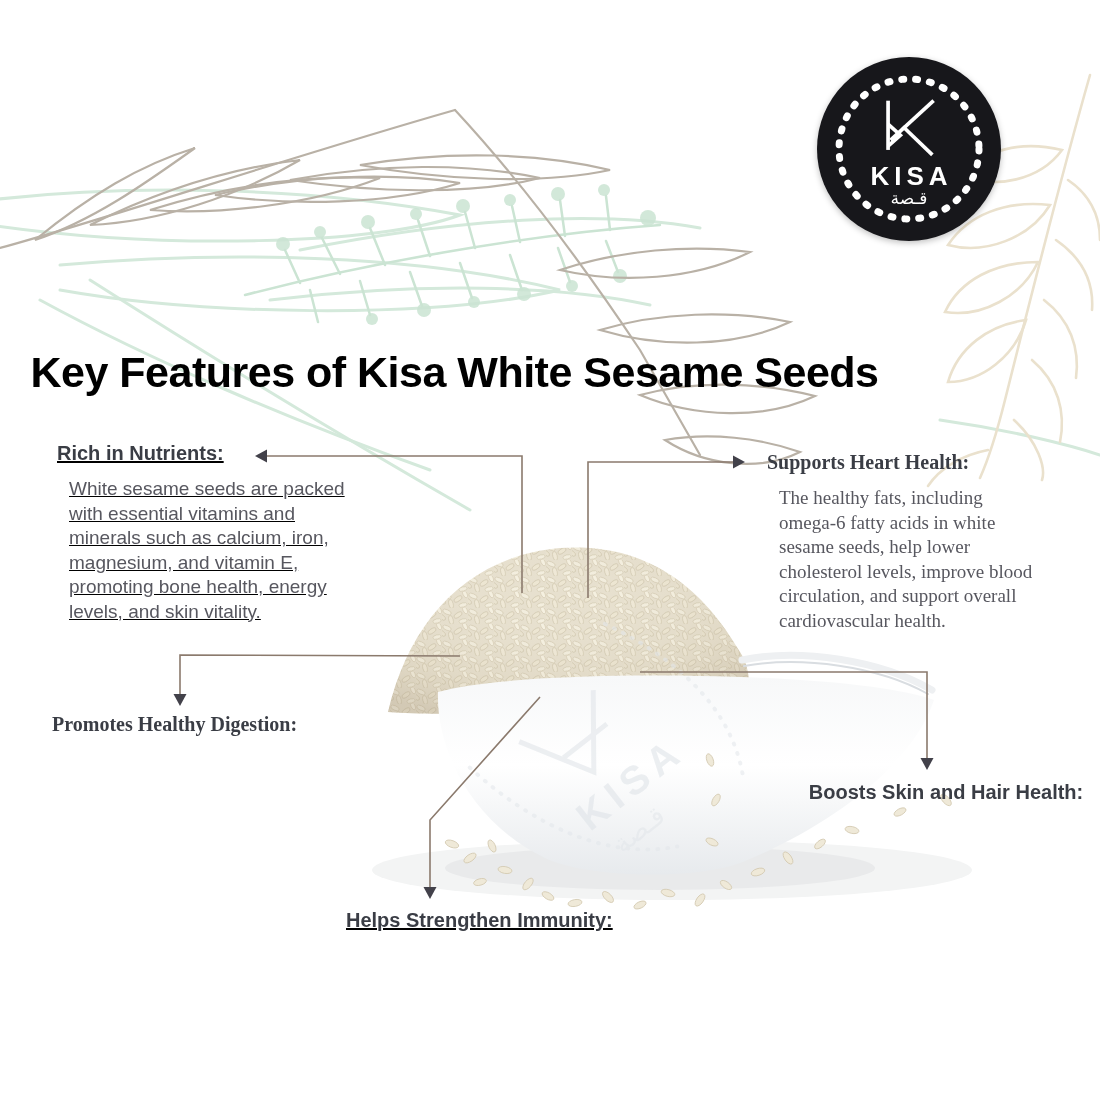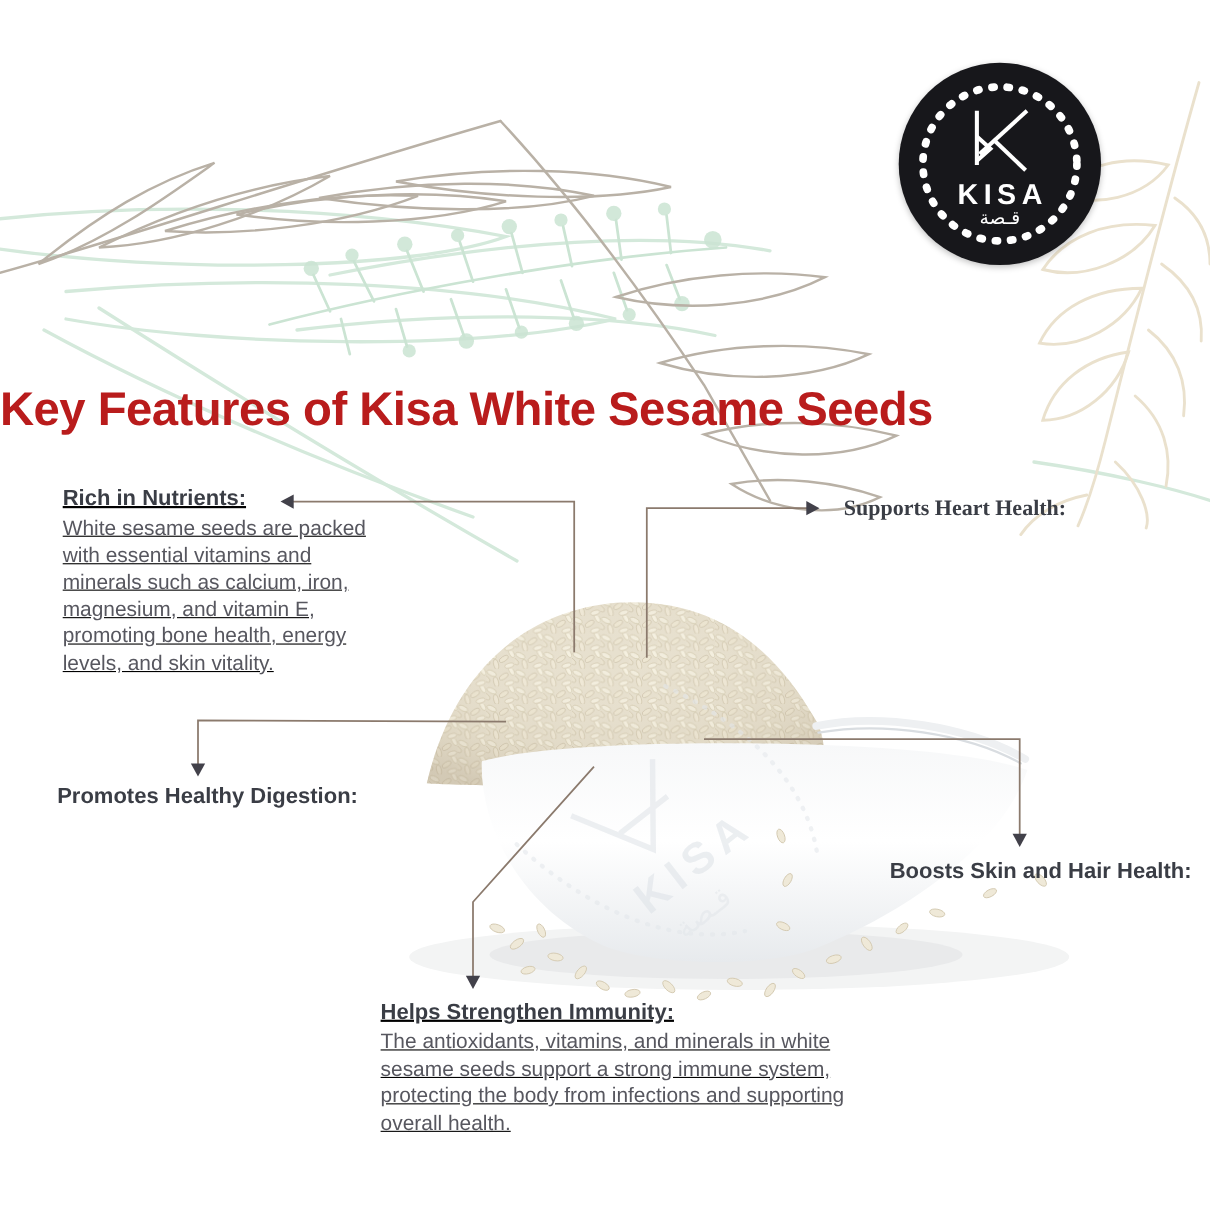--- a/index.html
+++ b/index.html
@@ -13,30 +13,30 @@
     position:absolute;left:817px;top:57px;width:184px;height:184px;border-radius:50%;
     background:#17171b;display:flex;flex-direction:column;align-items:center;justify-content:center;
     box-shadow:0 2px 6px rgba(0,0,0,.25);z-index:5;
   }
   .logo .ring{position:absolute;left:11px;top:11px;width:162px;height:162px;pointer-events:none;}
   .logo .kmark{width:70px;height:64px;margin-top:8px;}
   .logo .brand{color:#fff;font-weight:bold;font-size:26px;letter-spacing:5px;line-height:1;margin-top:2px;margin-left:5px;}
   .logo .brand-ar{color:#fff;font-size:17px;line-height:1.15;letter-spacing:1px;}
   
   .title{
-    position:absolute;left:0;top:348px;width:909px;z-index:5;
-    font-size:43px;font-weight:bold;color:#b91c1c;letter-spacing:-.5px;
+    position:absolute;left:0;top:348px;width:909px;text-align:center;z-index:5;
+    font-size:43px;font-weight:bold;color:#000000;letter-spacing:-.5px;
   }
   
   .feature{position:absolute;z-index:5;}
   .feature h3{margin:0 0 4px 0;font-size:20px;font-weight:bold;color:#3a3d45;line-height:1.2;}
-  .feature p{margin:0;font-size:19px;color:#57575f;line-height:1.29;}
+  .feature p{margin:12px;font-size:19px;color:#57575f;line-height:1.29;}
   #f-nutrients{left:57px;top:441px;width:300px;text-decoration:underline;}
   #f-heart{left:767px;top:450px;width:282px;font-family:Liberation Serif, serif;}
-  #f-digestion{left:52px;top:712px;width:295px;}
+  #f-digestion{left:52px;top:712px;width:295px;font-family:Liberation Serif, serif;}
   #f-skin{left:800px;top:780px;width:292px;text-align:center;}
   #f-immunity{left:346px;top:908px;width:438px;text-decoration:underline;}
 </style>
 </head>
 <body>
 
 <div id="canvas">
 
   <svg class="layer" width="1100" height="1100" viewBox="0 0 1100 1100">
     <g fill="none" stroke-linecap="round">
@@ -193,33 +193,33 @@
 
   <div class="title">Key Features of Kisa White Sesame Seeds</div>
 
   <div class="feature" id="f-nutrients">
     <h3>Rich in Nutrients:</h3>
     <p>White sesame seeds are packed with essential vitamins and minerals such as calcium, iron, magnesium, and vitamin E, promoting bone health, energy levels, and skin vitality.</p>
   </div>
 
   <div class="feature" id="f-heart">
     <h3>Supports Heart Health:</h3>
+    <p>The healthy fats, including omega-6 fatty acids in white sesame seeds, help lower cholesterol levels, improve blood circulation, and support overall cardiovascular health.</p>
   </div>
 
   <div class="feature" id="f-digestion">
     <h3>Promotes Healthy Digestion:</h3>
   </div>
 
   <div class="feature" id="f-skin">
     <h3>Boosts Skin and Hair Health:</h3>
   </div>
 
   <div class="feature" id="f-immunity">
     <h3>Helps Strengthen Immunity:</h3>
-    <p>The antioxidants, vitamins, and minerals in white sesame seeds support a strong immune system, protecting the body from infections and supporting overall health.</p>
   </div>
 
   <svg class="layer" width="1100" height="1100" viewBox="0 0 1100 1100" style="z-index:6;">
     <g fill="none" stroke="#8b7a6d" stroke-width="1.6">
       <polyline points="522,593 522,456 266,456"></polyline>
       <polyline points="588,598 588,462 734,462"></polyline>
       <polyline points="460,656 180,655 180,695"></polyline>
       <polyline points="640,672 927,672 927,759"></polyline>
       <polyline points="540,697 430,820 430,888"></polyline>
     </g>

